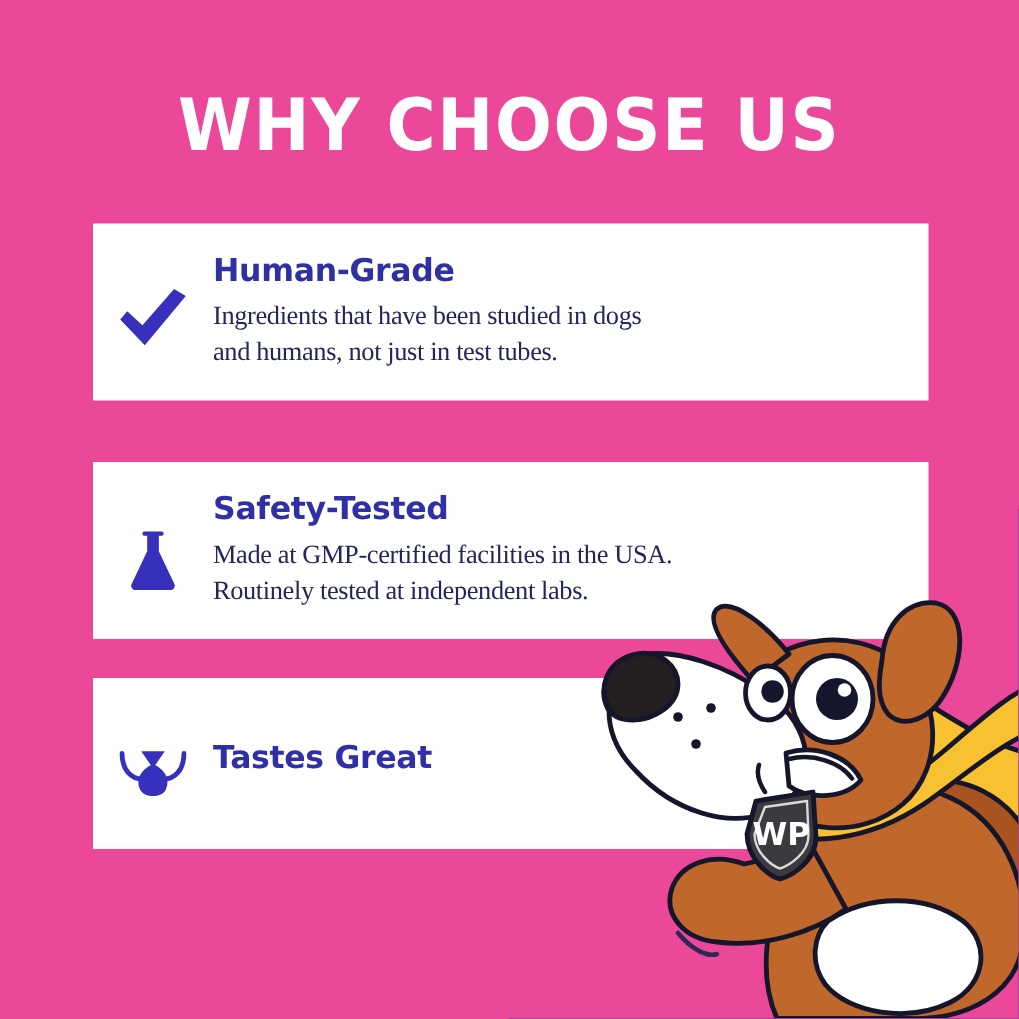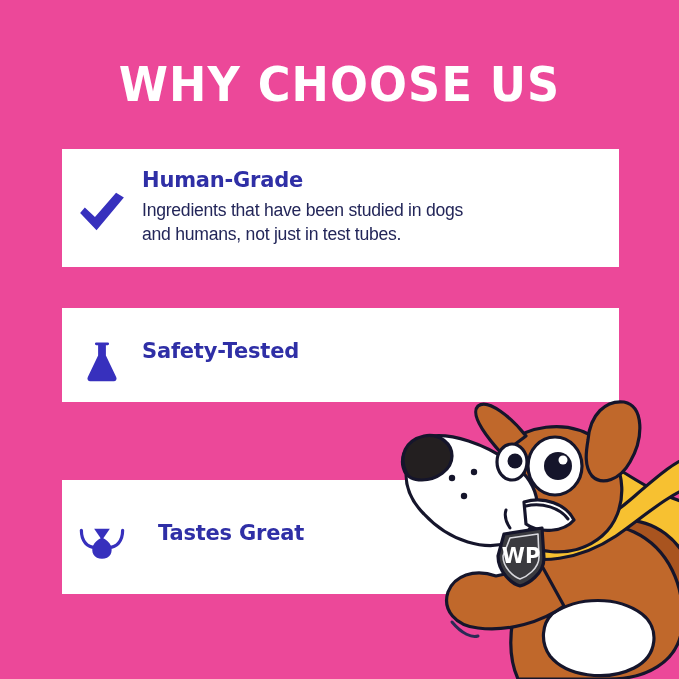--- a/index.html
+++ b/index.html
@@ -43,22 +43,22 @@
   .card {
     position: absolute;
     left: 62px;
     width: 557px;
     background: #ffffff;
     box-sizing: border-box;
     display: flex;
     align-items: center;
   }
   #card-0 { top: 149px; height: 118px; justify-content: center; }
-  #card-1 { top: 308px; height: 94px; }
-  #card-2 { top: 480px; height: 114px; gap: 16px; }
+  #card-1 { top: 308px; height: 118px; }
+  #card-2 { top: 452px; height: 114px; }
 
   .card-icon {
     width: 80px;
     min-width: 80px;
     height: 100%;
     display: flex;
     align-items: center;
     justify-content: center;
   }
   #card-0 .card-icon { padding-top: 10px; box-sizing: border-box; }
@@ -73,21 +73,21 @@
     color: #2f2fa6;
     font-family: "DejaVu Sans", sans-serif;
     font-weight: 700;
     font-size: 21px;
     line-height: 1.1;
     margin-bottom: 7px;
     letter-spacing: -0.2px;
   }
   .card-text {
     color: #232659;
-    font-family: Liberation Sans, sans-serif;
+    font-family: Liberation Serif, serif;
     font-weight: 400;
     font-size: 17.6px;
     line-height: 1.34;
     letter-spacing: -0.25px;
     white-space: pre-line;
   }
 
   
   .mascot {
     position: absolute;
@@ -120,20 +120,22 @@
   </div>
 
   <div class="card" id="card-1">
     <div class="card-icon">
       <svg viewBox="0 0 48 60" width="34" height="43" aria-hidden="true">
         <path d="M16 3 h16 a2 2 0 0 1 0 4 h-2.5 v14.5 L44 52 a4 4 0 0 1 -3.4 6 H7.4 A4 4 0 0 1 4 52 L18.5 21.5 V7 H16 a2 2 0 0 1 0 -4 Z" fill="#3730bd"></path>
       </svg>
     </div>
     <div class="card-body">
       <div class="card-heading">Safety-Tested</div>
+      <div class="card-text">Made at GMP-certified facilities in the USA.
+Routinely tested at independent labs.</div>
     </div>
   </div>
 
   <div class="card" id="card-2">
     <div class="card-icon">
       <svg viewBox="0 0 64 52" width="46" height="37" aria-hidden="true">
 
         <path d="M3 6 C3 22 12 30 22 30" fill="none" stroke="#3730bd" stroke-width="4.5" stroke-linecap="round"></path>
 
         <path d="M61 6 C61 22 52 30 42 30" fill="none" stroke="#3730bd" stroke-width="4.5" stroke-linecap="round"></path>

